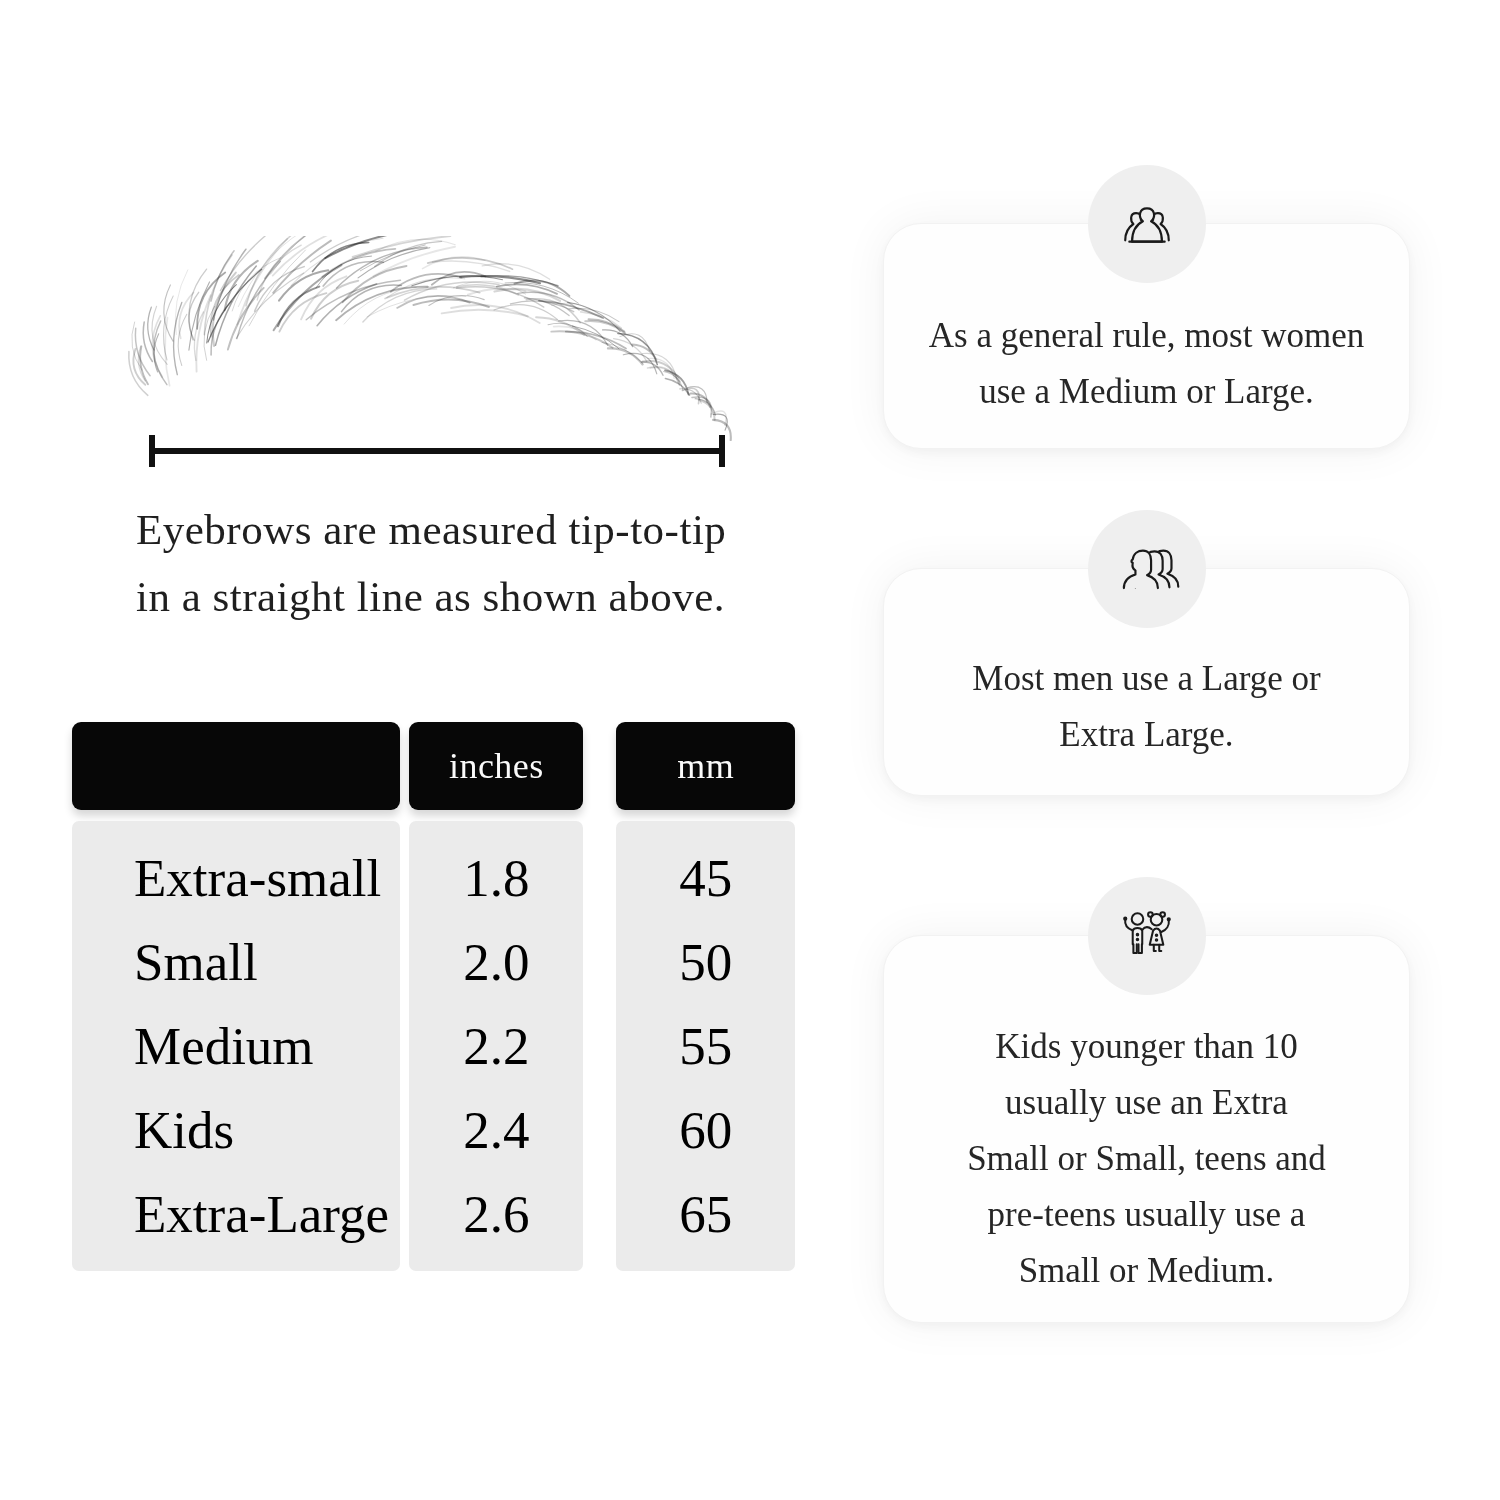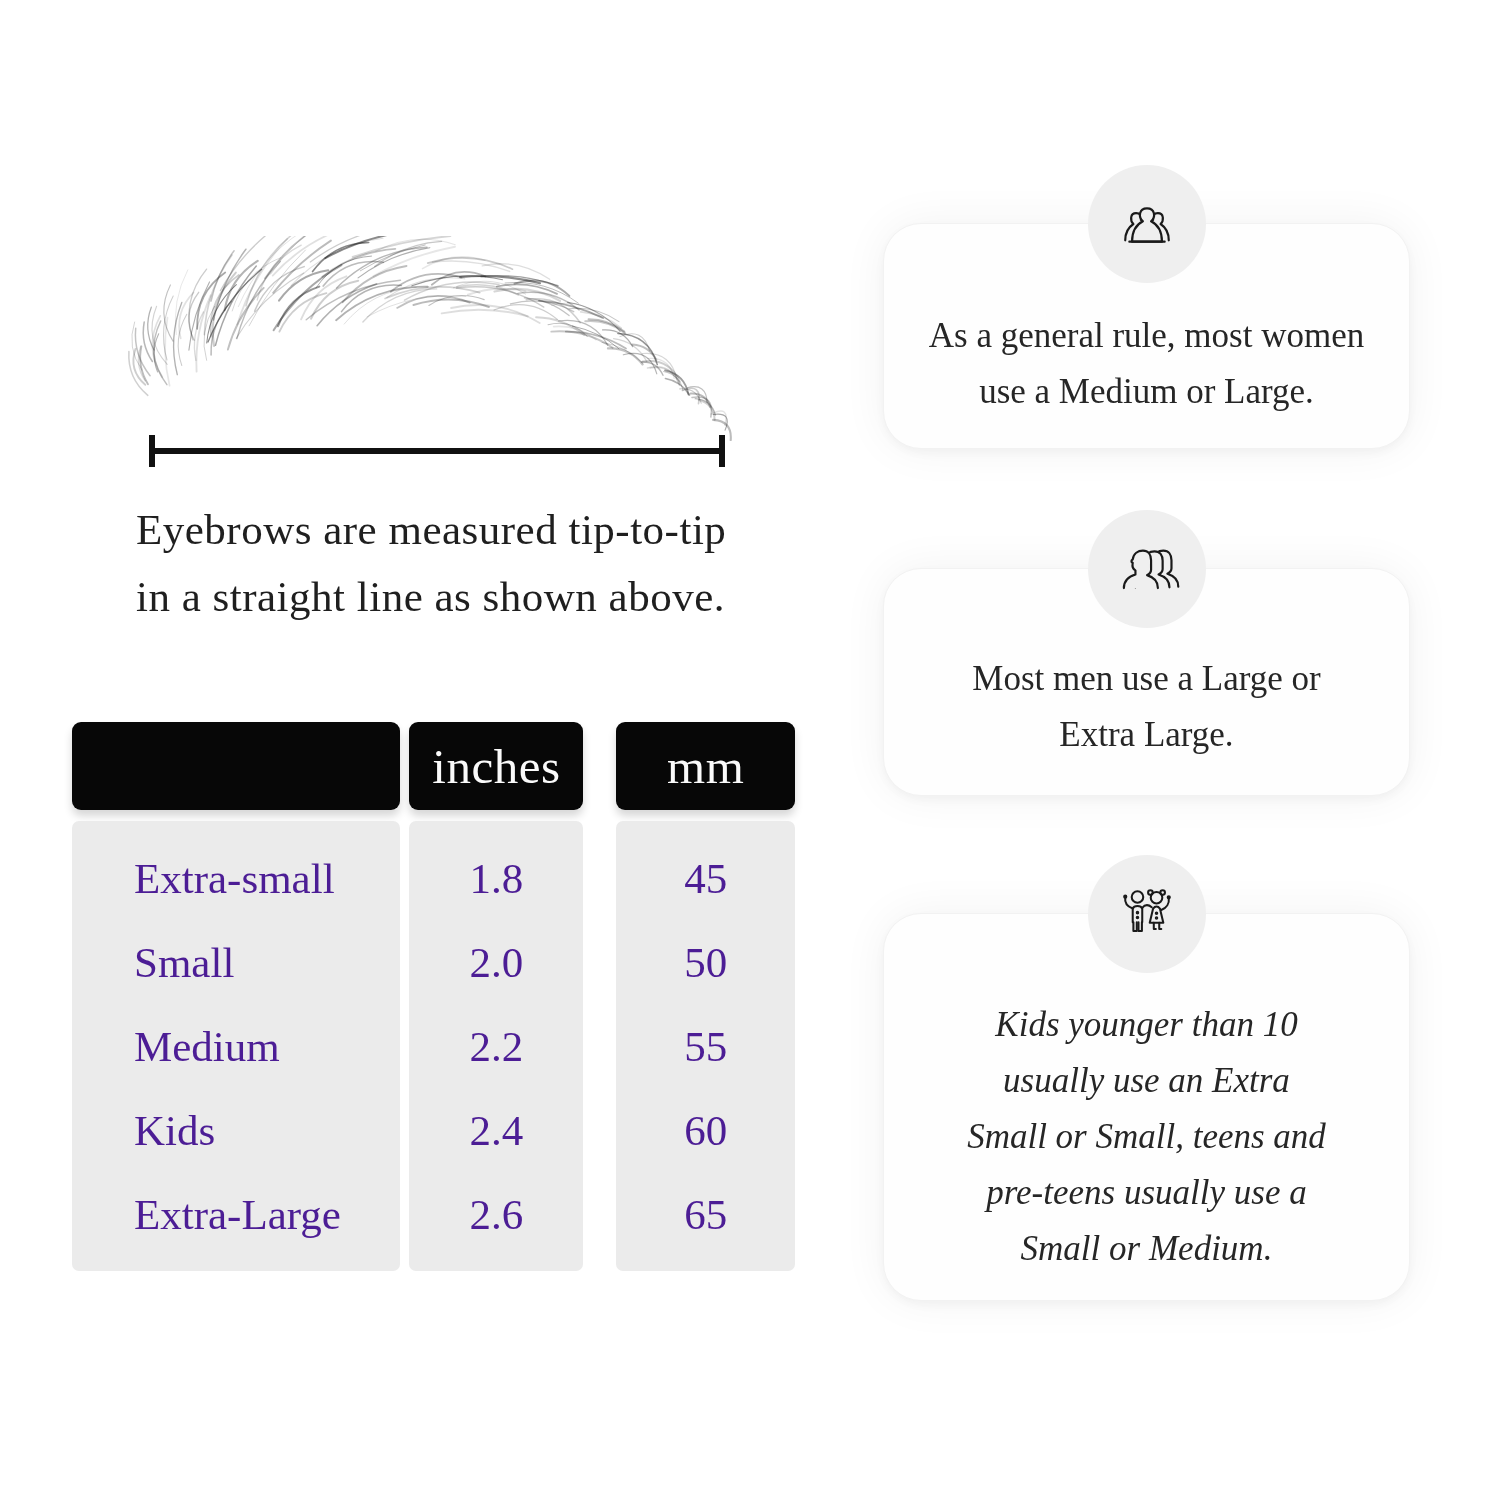--- a/index.html
+++ b/index.html
@@ -20,42 +20,42 @@
     font-size:43px; line-height:67px; letter-spacing:0.5px;
     color:#1f1f1f; white-space:pre-line;
   }
 
   
   .size-table { position:absolute; left:72px; top:722px; width:723px; }
   .thead { display:flex; gap:9px; }
   .hcell {
     height:88px; background:#070707; border-radius:9px; color:#fafafa;
     display:flex; align-items:center; justify-content:center;
-    font-size:49px; letter-spacing:0.5px;
+    font-size:36px; letter-spacing:0.5px;
     box-shadow:0 6px 9px rgba(0,0,0,0.16);
   }
   .tbody { display:flex; gap:9px; margin-top:11px; }
   .bcol { background:#ebebeb; border-radius:7px; padding:15px 0; }
   .w1 { width:340px; } .w2 { width:180px; } .w3 { width:185px;margin-left:24px; }
   .cell {
     height:84px; display:flex; align-items:center; justify-content:center;
-    font-size:43px; color:#4c1d95;
+    font-size:53px; color:#000000;
   }
   .bcol.names .cell { justify-content:flex-start; padding-left:62px; }
 
   
   .card {
     position:absolute; left:883px; width:527px; background:#fefefe;
     border:1px solid #f2f2f2; border-radius:38px;
     box-shadow:0 0 46px rgba(0,0,0,0.055), 0 4px 10px rgba(0,0,0,0.035);
     display:flex; align-items:center; justify-content:center;
   }
   .card-1 { top:223px; height:226px; padding-top:56px; }
   .card-2 { top:568px; height:228px; padding-top:50px; }
-  .card-3 { top:913px; height:388px; padding-top:60px;font-style:italic; }
+  .card-3 { top:935px; height:388px; padding-top:60px; }
   .card-text {
     font-size:35px; line-height:56px; text-align:center; color:#262626;
     white-space:pre-line; padding:0 20px;
   }
   .icon-circle {
     position:absolute; left:50%; top:0; transform:translate(-50%,-50%);
     width:118px; height:118px; border-radius:50%; background:#efefef;
     display:flex; align-items:center; justify-content:center;
   }
   .icon-circle svg { display:block; }

